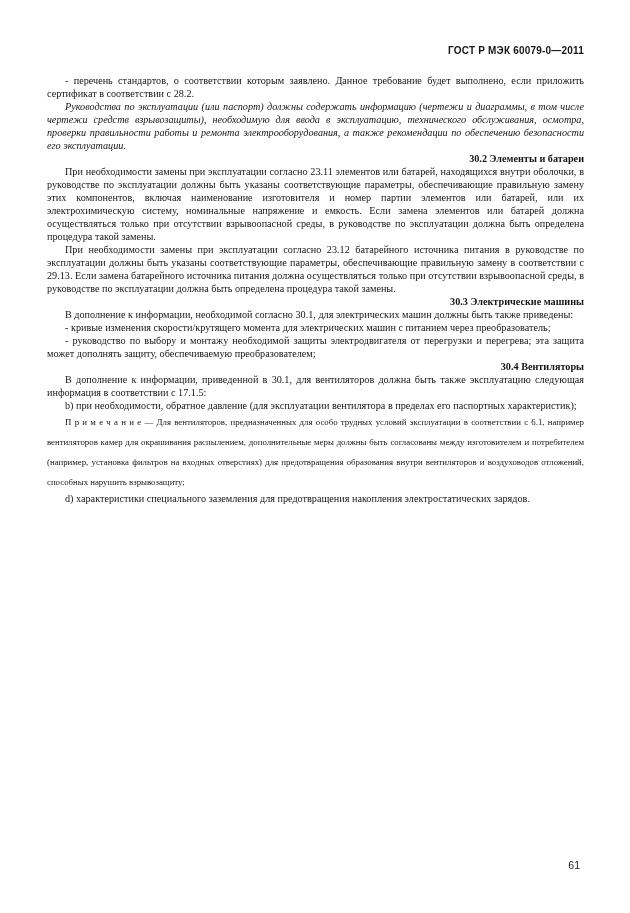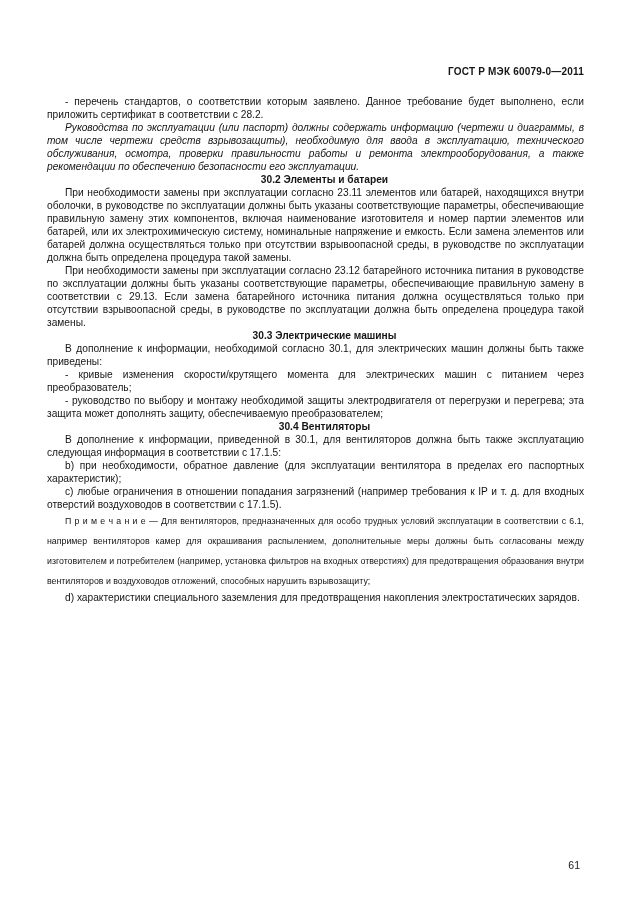--- a/index.html
+++ b/index.html
@@ -7,45 +7,46 @@
     padding: 0;
     background: #e8e8e8;
   }
   .page {
     position: relative;
     width: 630px;
     height: 913px;
     margin: 0 auto;
     background: #ffffff;
     box-sizing: border-box;
-    padding: 66px 46px 0 47px;
+    padding: 45px 46px 0 47px;
     font-family: "Liberation Sans", "DejaVu Sans", sans-serif;
     color: #151515;
     overflow: hidden;
   }
   .doc-header {
     text-align: right;
     font-weight: bold;
     font-size: 10px;
     letter-spacing: 0.2px;
     margin: 0 0 18px 0;
   }
   .content p {
     margin: 0;
     font-size: 10.2px;
     line-height: 13px;
     text-align: justify;
     text-indent: 18px;
+    font-family: Liberation Serif, serif;
   }
   .content p.italic {
     font-style: italic;
   }
   .content p.heading {
     font-weight: bold;
-    text-align: center;
+    text-align: right;
   }
   .content p.note {
     font-size: 8.8px;
     line-height: 20px;
   }
   .page-number {
     position: absolute;
     right: 50px;
     bottom: 42px;
     font-size: 10.5px;
@@ -65,20 +66,19 @@
     <p class="heading">30.2 Элементы и батареи</p>
     <p class="body">При необходимости замены при эксплуатации согласно 23.11 элементов или батарей, находящихся внутри оболочки, в руководстве по эксплуатации должны быть указаны соответствующие параметры, обеспечивающие правильную замену этих компонентов, включая наименование изготовителя и номер партии элементов или батарей, или их электрохимическую систему, номинальные напряжение и емкость. Если замена элементов или батарей должна осуществляться только при отсутствии взрывоопасной среды, в руководстве по эксплуатации должна быть определена процедура такой замены.</p>
     <p class="body">При необходимости замены при эксплуатации согласно 23.12 батарейного источника питания в руководстве по эксплуатации должны быть указаны соответствующие параметры, обеспечивающие правильную замену в соответствии с 29.13. Если замена батарейного источника питания должна осуществляться только при отсутствии взрывоопасной среды, в руководстве по эксплуатации должна быть определена процедура такой замены.</p>
     <p class="heading">30.3 Электрические машины</p>
     <p class="body">В дополнение к информации, необходимой согласно 30.1, для электрических машин должны быть также приведены:</p>
     <p class="body">- кривые изменения скорости/крутящего момента для электрических машин с питанием через преобразователь;</p>
     <p class="body">- руководство по выбору и монтажу необходимой защиты электродвигателя от перегрузки и перегрева; эта защита может дополнять защиту, обеспечиваемую преобразователем;</p>
     <p class="heading">30.4 Вентиляторы</p>
     <p class="body">В дополнение к информации, приведенной в 30.1, для вентиляторов должна быть также эксплуатацию следующая информация в соответствии с 17.1.5:</p>
     <p class="body">b) при необходимости, обратное давление (для эксплуатации вентилятора в пределах его паспортных характеристик);</p>
-    <p class="body">с) любые ограничения в отношении попадания загрязнений (например требования к IP и т. д. для входных отверстий воздуховодов в соответствии с 17.1.5).</p>
     <p class="note">П р и м е ч а н и е — Для вентиляторов, предназначенных для особо трудных условий эксплуатации в соответствии с 6.1, например вентиляторов камер для окрашивания распылением, дополнительные меры должны быть согласованы между изготовителем и потребителем (например, установка фильтров на входных отверстиях) для предотвращения образования внутри вентиляторов и воздуховодов отложений, способных нарушить взрывозащиту;</p>
     <p class="body">d) характеристики специального заземления для предотвращения накопления электростатических зарядов.</p>
   </div>
 
   <div class="page-number">61</div>
 
 </div>
 
 </body></html>

